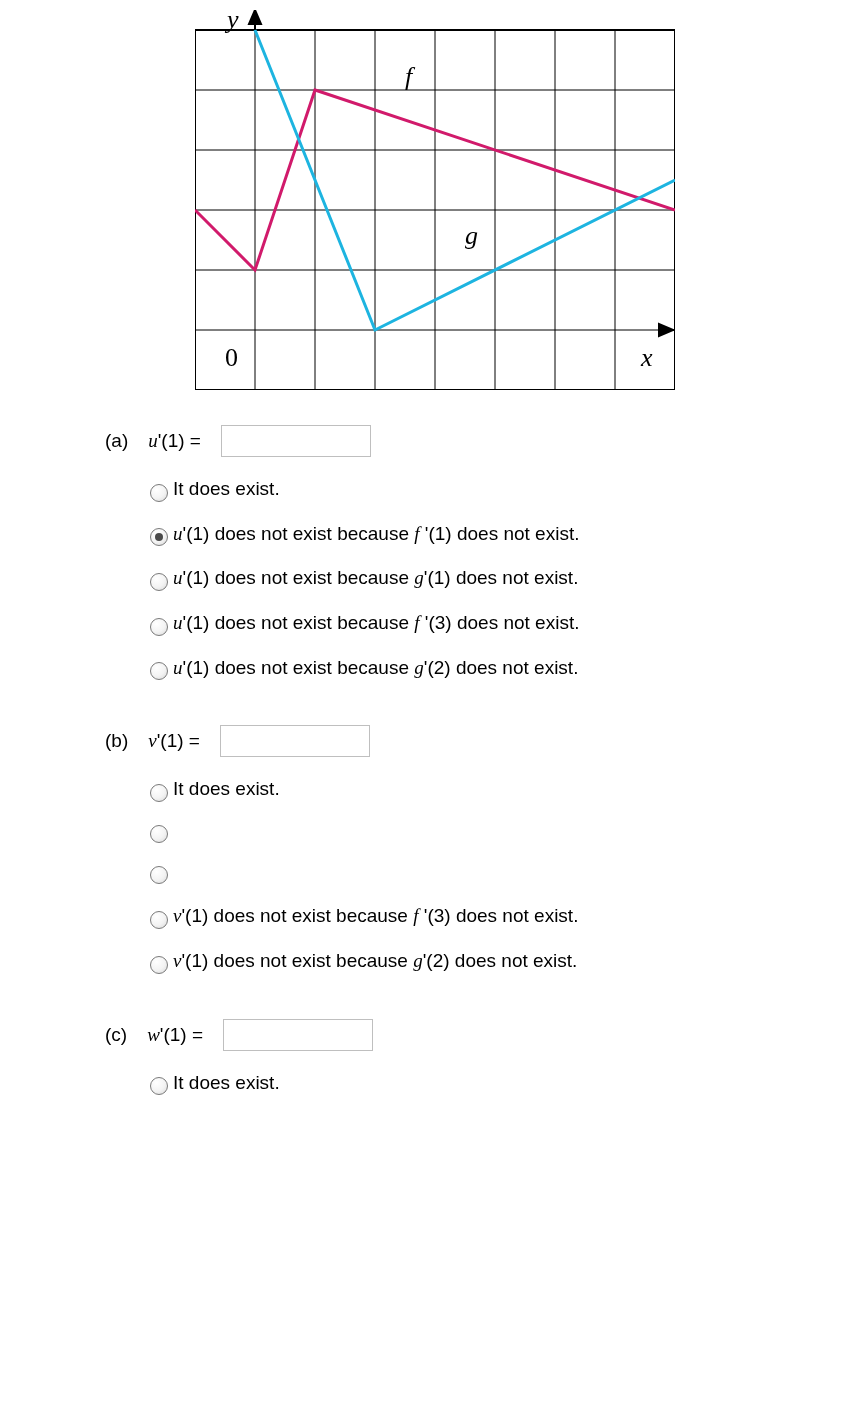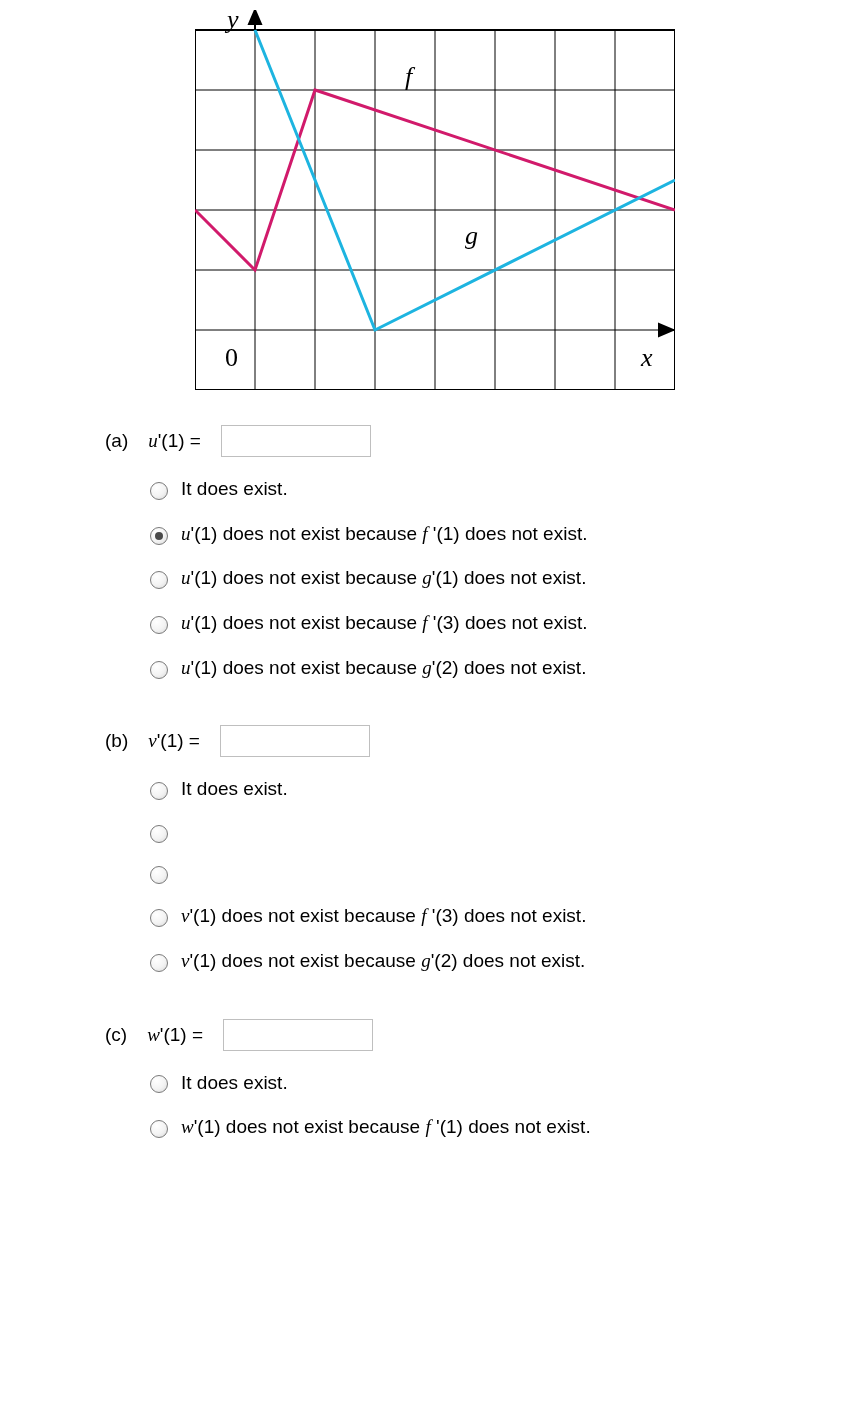--- a/index.html
+++ b/index.html
@@ -29,22 +29,22 @@
   .ans-input {
     width: 140px;
     height: 26px;
     border: 1px solid #bfbfbf;
     background: #fff;
     font-size: 18px;
     padding: 2px 4px;
   }
   .option-row {
     display: flex;
-    align-items: center;
-    gap: 10px;
+    align-items: flex-end;
+    gap: 2px;
     margin: 20px 0 20px 40px;
   }
   .radio {
     appearance: none;
     -webkit-appearance: none;
     width: 18px;
     height: 18px;
     border-radius: 50%;
     border: 1px solid #7a7a7a;
     background: radial-gradient(circle at 35% 30%, #ffffff 0%, #f3f3f3 55%, #d7d7d7 100%);
@@ -175,17 +175,13 @@
     <span class="part-label">(c)</span>
     <span>
       <span class="math-i">w</span><span>'(1) =</span>
     </span>
     <input class="ans-input" type="text" style="">
   </div>
   <div class="option-row">
       <input type="radio" name="qc" class="radio" style="">
       <span class="option-text">It does exist.</span>
     </div>
-  <div class="option-row">
-      <input type="radio" name="qc" class="radio" style="">
-      <span class="option-text"><span class="math-i">w</span>'(1) does not exist because <span class="math-i">f</span> '(1) does not exist.</span>
-    </div>
 </div>
 
 </body></html>

